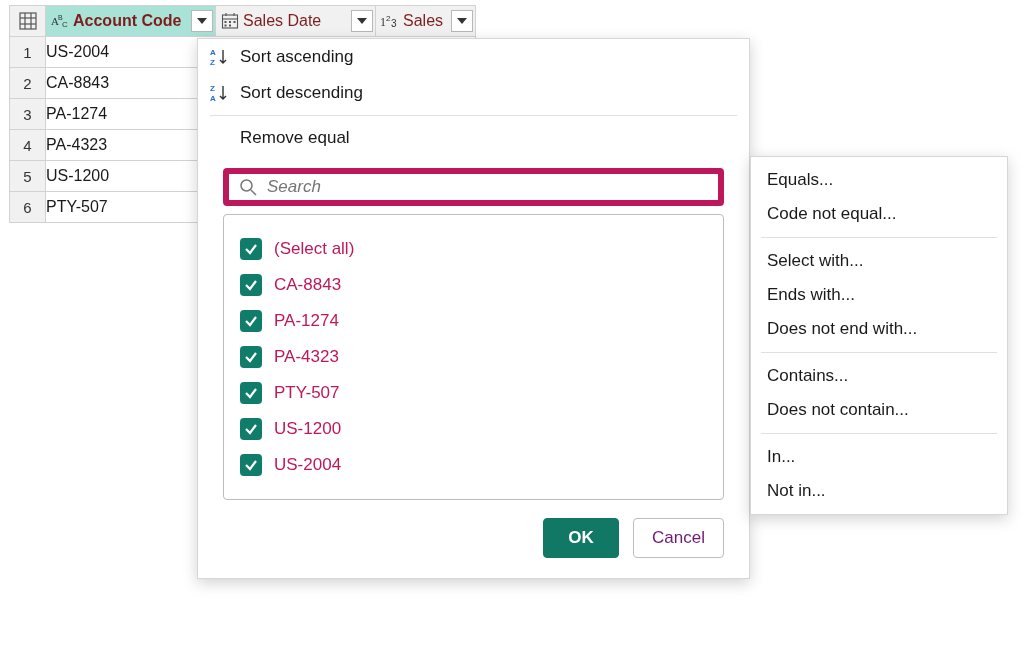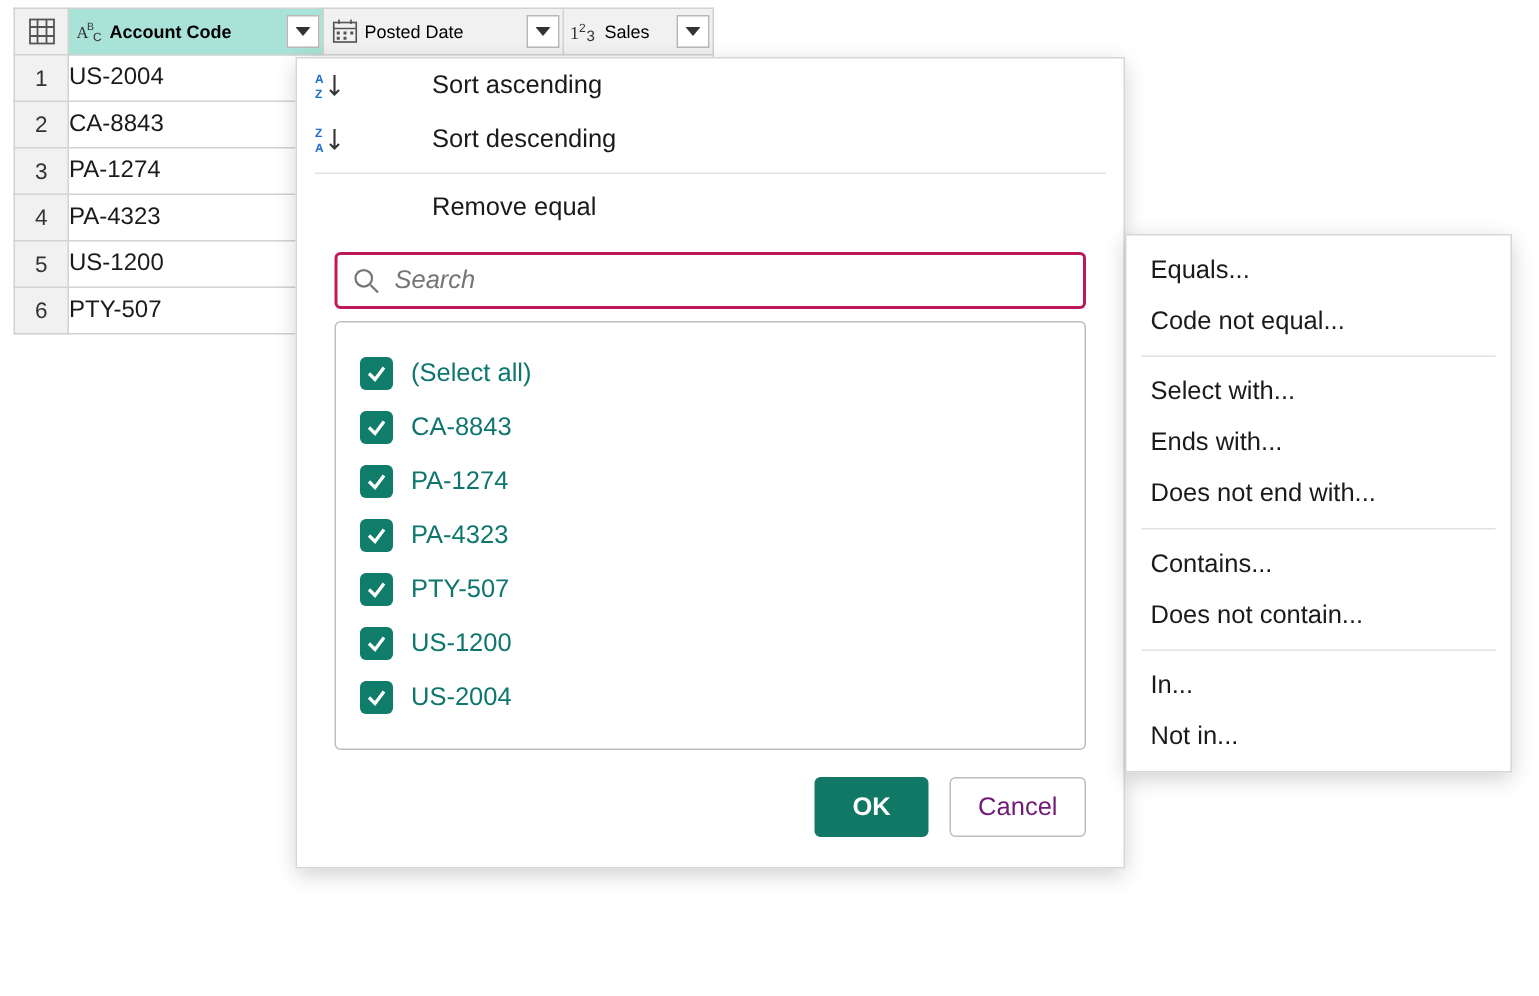--- a/index.html
+++ b/index.html
@@ -33,21 +33,21 @@
   .table-icon svg{display:block}
 
   .col-account { width: 170px; background: #a9e2d6 !important; }
   .col-account .inner { display:flex;align-items:center;height:100%;padding:0 2px 0 3px;gap:2px;}
   .col-posted { width: 160px; }
   .col-posted .inner,.col-sales .inner{display:flex;align-items:center;height:100%;padding:0 2px 0 3px;gap:2px;}
   .col-sales { width: 100px; }
 
   .type-icon { width:22px;display:flex;align-items:center;justify-content:center;color:#444;}
   .type-icon svg{display:block}
-  .col-label { flex:1;font-size:12px;font-weight:600;color:#000000;white-space:nowrap;}
+  .col-label { flex:1;font-size:16px;font-weight:600;color:#7f1d1d;white-space:nowrap;}
   .col-posted .col-label,.col-sales .col-label{font-weight:400;}
   .dd-btn {
     width:22px;height:22px;border:1px solid #b8b8b8;background:#fff;
     display:flex;align-items:center;justify-content:center;cursor:pointer;
   }
   .dd-btn svg{display:block}
 
   .rownum { width:36px;text-align:center;background:#f1f1f1;color:#333;font-size:15px;}
   .data-cell { padding:0 8px;font-size:16px;}
 
@@ -60,47 +60,47 @@
     border:1px solid #d6d6d6;
     box-shadow:0 4px 14px rgba(0,0,0,.18);
   }
   .menu-item {
     display:flex;align-items:center;height:36px;padding:0 12px;gap:10px;
     font-size:17px;color:#1a1a1a;cursor:pointer;
   }
   .menu-item.hover{background:#ececec;}
   .menu-item .mi-icon{width:20px;display:flex;align-items:center;justify-content:center;}
   .menu-item .mi-icon svg{display:block}
-  .menu-item .mi-label{flex:1;margin-left:48px;}
+  .menu-item .mi-label{flex:1;}
   .menu-item .mi-chevron svg{display:block}
   .menu-sep{height:1px;background:#e0e0e0;margin:4px 12px;}
 
   .search-wrap{padding:12px 25px 8px;}
   .search-box{
-    height:38px;border:2px solid #be185d;border-radius:4px;
+    height:38px;border:6px solid #be185d;border-radius:4px;
     display:flex;align-items:center;padding:0 10px;gap:8px;color:#888;
   }
   .search-box input{
     border:none;outline:none;flex:1;font-size:17px;font-style:italic;color:#888;
     font-family:inherit;background:transparent;
   }
   .search-box svg{display:block}
 
   .list-wrap{padding:0 25px 8px;}
   .list-box{
     border:1px solid #bdbdbd;border-radius:4px;
     padding:16px 16px;
   }
   .chk-row{display:flex;align-items:center;height:36px;gap:12px;cursor:pointer;}
   .chk{
     width:22px;height:22px;border-radius:4px;background:#107c6a;
     display:flex;align-items:center;justify-content:center;flex-shrink:0;
   }
   .chk svg{display:block}
-  .chk-label{font-size:17px;color:#0f766e;}
+  .chk-label{font-size:17px;color:#be185d;}
 
   .btn-row{display:flex;justify-content:flex-end;gap:14px;padding:10px 25px 20px;}
   .btn{
     height:40px;min-width:76px;padding:0 18px;border-radius:4px;font-size:17px;
     font-family:inherit;cursor:pointer;display:flex;align-items:center;justify-content:center;
   }
   .btn-primary{background:#117865;border:1px solid #117865;color:#fff;font-weight:600;margin-left:16px;}
   .btn-secondary{background:#fff;border:1px solid #bdbdbd;color:#701a75;}
 
   
@@ -160,21 +160,21 @@
                 </g>
                 <g fill="#555">
                   <rect x="3.5" y="9" width="2" height="2"></rect>
                   <rect x="8" y="9" width="2" height="2"></rect>
                   <rect x="12.5" y="9" width="2" height="2"></rect>
                   <rect x="3.5" y="12.5" width="2" height="2"></rect>
                   <rect x="8" y="12.5" width="2" height="2"></rect>
                 </g>
               </svg>
         </span>
-        <span class="col-label">Posted Date</span>
+        <span class="col-label">Sales Date</span>
         <span class="dd-btn">
           <svg width="10" height="6" viewBox="0 0 10 6">
                 <path d="M0 0 L5 6 L10 0 Z" fill="#333"></path>
               </svg>
         </span>
       </div>
     </td>
     <td class="col-sales">
       <div class="inner">
         <span class="type-icon">

